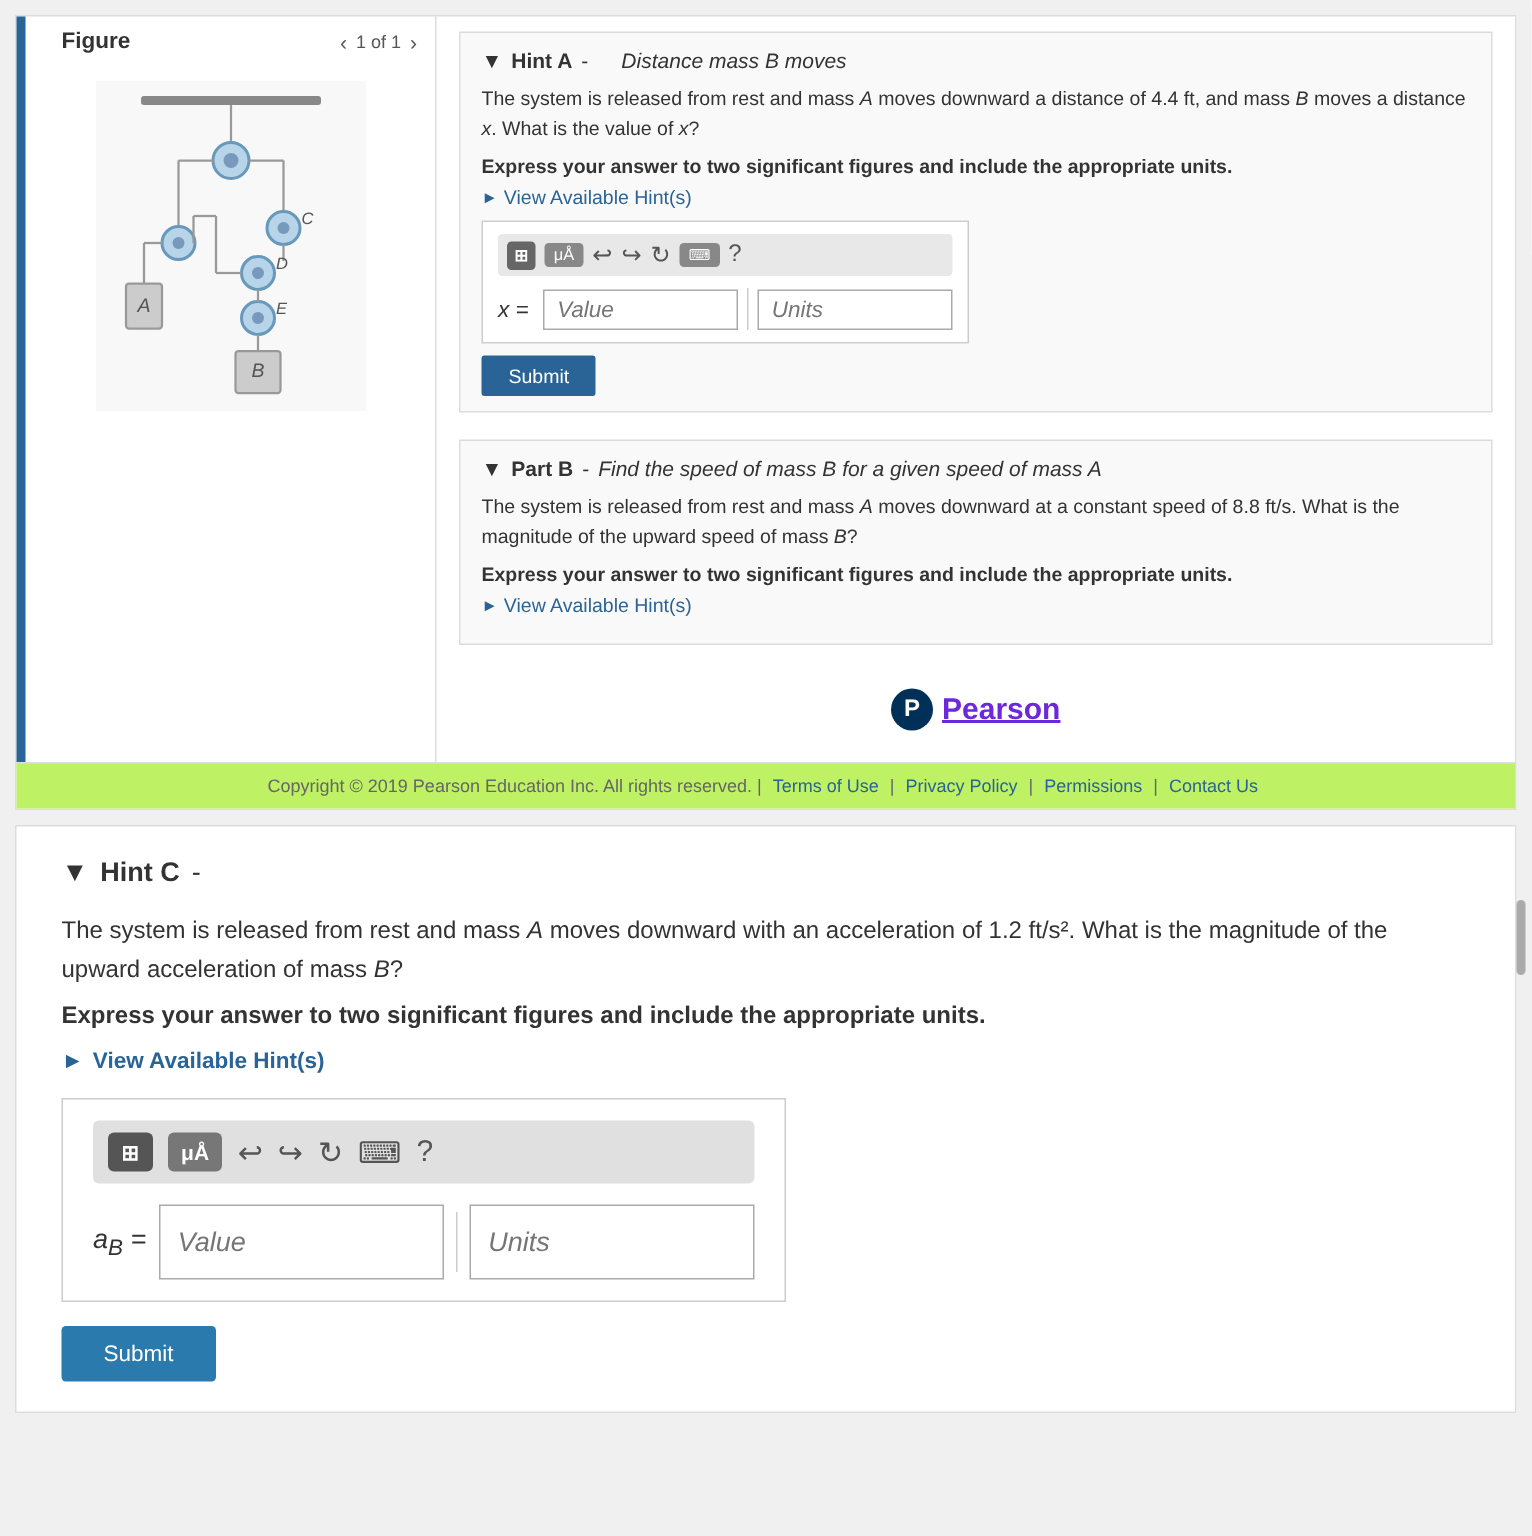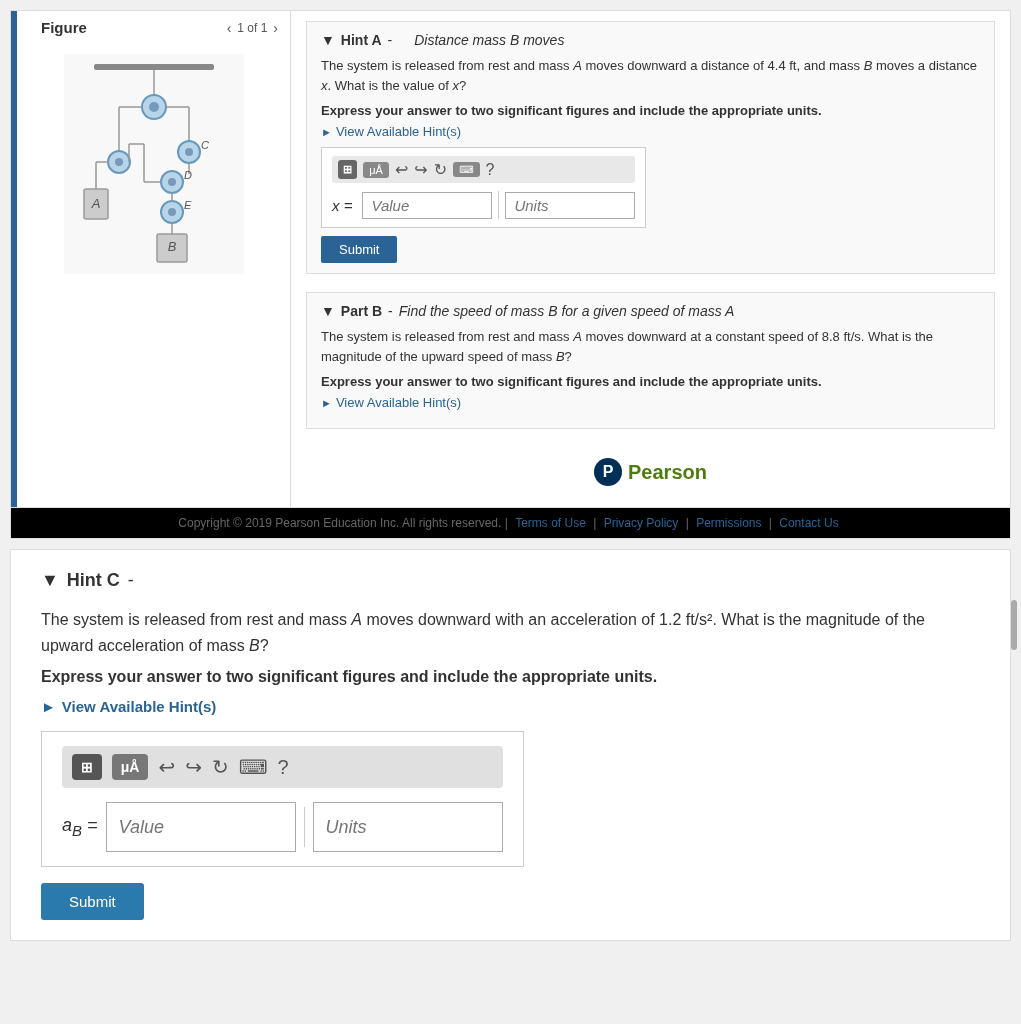--- a/index.html
+++ b/index.html
@@ -55,26 +55,26 @@
 
     .input-row { display: flex; align-items: center; gap: 6px; }
     .var-label { font-style: italic; font-size: 15px; margin-right: 4px; }
     .value-input { border: 1px solid #aaa; padding: 4px 8px; font-size: 15px; font-style: italic; color: #aaa; width: 130px; }
     .units-input { border: 1px solid #aaa; padding: 4px 8px; font-size: 15px; font-style: italic; color: #aaa; width: 130px; }
     .divider-line { border-left: 1px solid #ccc; height: 28px; }
 
     .submit-btn { background: #2a6496; color: #fff; border: none; padding: 6px 18px; font-size: 13px; cursor: pointer; margin-top: 8px; border-radius: 2px; }
 
     
-    .footer { text-align: center; padding: 8px; font-size: 12px; color: #666; border-top: 1px solid #ddd; background: #000000; }
+    .footer { text-align: center; padding: 8px; font-size: 12px; color: #666; border-top: 1px solid #ddd; background: #bef264; }
     .footer a { color: #2a6496; text-decoration: none; margin: 0 4px; }
 
     .pearson-logo { display: flex; align-items: center; justify-content: center; margin: 6px 0; }
     .pearson-circle { width: 28px; height: 28px; background: #003057; border-radius: 50%; display: flex; align-items: center; justify-content: center; color: #fff; font-weight: bold; font-size: 16px; margin-right: 6px; }
-    .pearson-name { font-size: 20px; color: #4d7c0f; font-weight: bold; }
+    .pearson-name { font-size: 20px; color: #6d28d9; font-weight: bold; text-decoration: underline; }
 
     
     .bottom-panel { background: #fff; border: 1px solid #ddd; margin: 10px; padding: 20px 30px; }
     .bottom-part-header { display: flex; align-items: center; gap: 8px; margin-bottom: 16px; }
     .bottom-part-label { font-weight: bold; font-size: 18px; }
     .bottom-part-desc { font-size: 18px; }
     .bottom-part-body { font-size: 16px; color: #333; line-height: 1.6; margin-bottom: 10px; }
     .bottom-bold { font-weight: bold; font-size: 16px; margin-bottom: 12px; }
     .bottom-hint-link { color: #2a6496; font-size: 15px; cursor: pointer; display: flex; align-items: center; gap: 6px; margin-bottom: 16px; font-weight: bold; }
 

